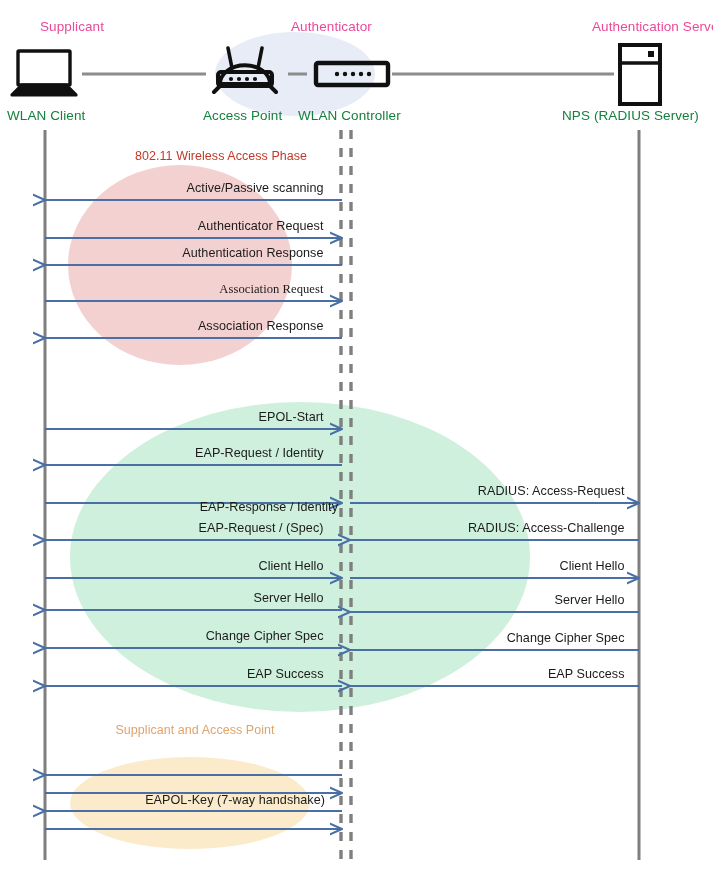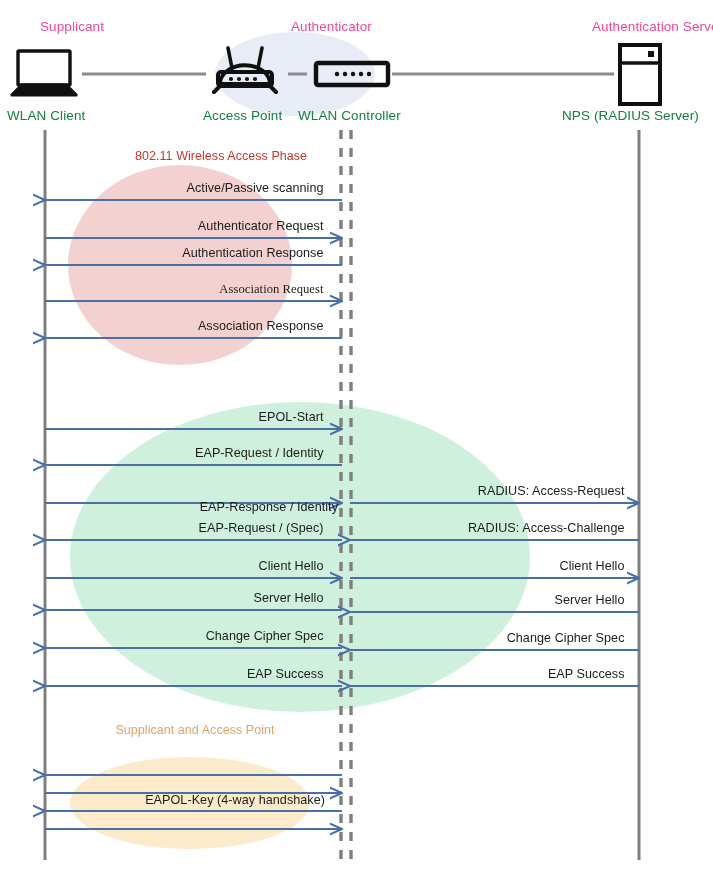--- a/index.html
+++ b/index.html
@@ -175,16 +175,16 @@
       <div class="msg" style="left: 63.5px; width: 260px; top: 559px;">Client Hello</div>
       <div class="msg" style="left: 63.5px; width: 260px; top: 591px;">Server Hello</div>
       <div class="msg" style="left: 63.5px; width: 260px; top: 629px;">Change Cipher Spec</div>
       <div class="msg" style="left: 63.5px; width: 260px; top: 667px;">EAP Success</div>
       <div class="msg" style="left: 364.5px; width: 260px; top: 484px;">RADIUS: Access-Request</div>
       <div class="msg" style="left: 364.5px; width: 260px; top: 521px;">RADIUS: Access-Challenge</div>
       <div class="msg" style="left: 364.5px; width: 260px; top: 559px;">Client Hello</div>
       <div class="msg" style="left: 364.5px; width: 260px; top: 593px;">Server Hello</div>
       <div class="msg" style="left: 364.5px; width: 260px; top: 631px;">Change Cipher Spec</div>
       <div class="msg" style="left: 364.5px; width: 260px; top: 667px;">EAP Success</div>
-      <div class="msg" style="left: 65px; width: 260px; top: 793px;">EAPOL-Key (4-way handshake)</div>
+      <div class="msg" style="left: 65px; width: 260px; top: 793px;">EAPOL-Key (7-way handshake)</div>
     </div>
 
 </div>
 
 </body></html>

